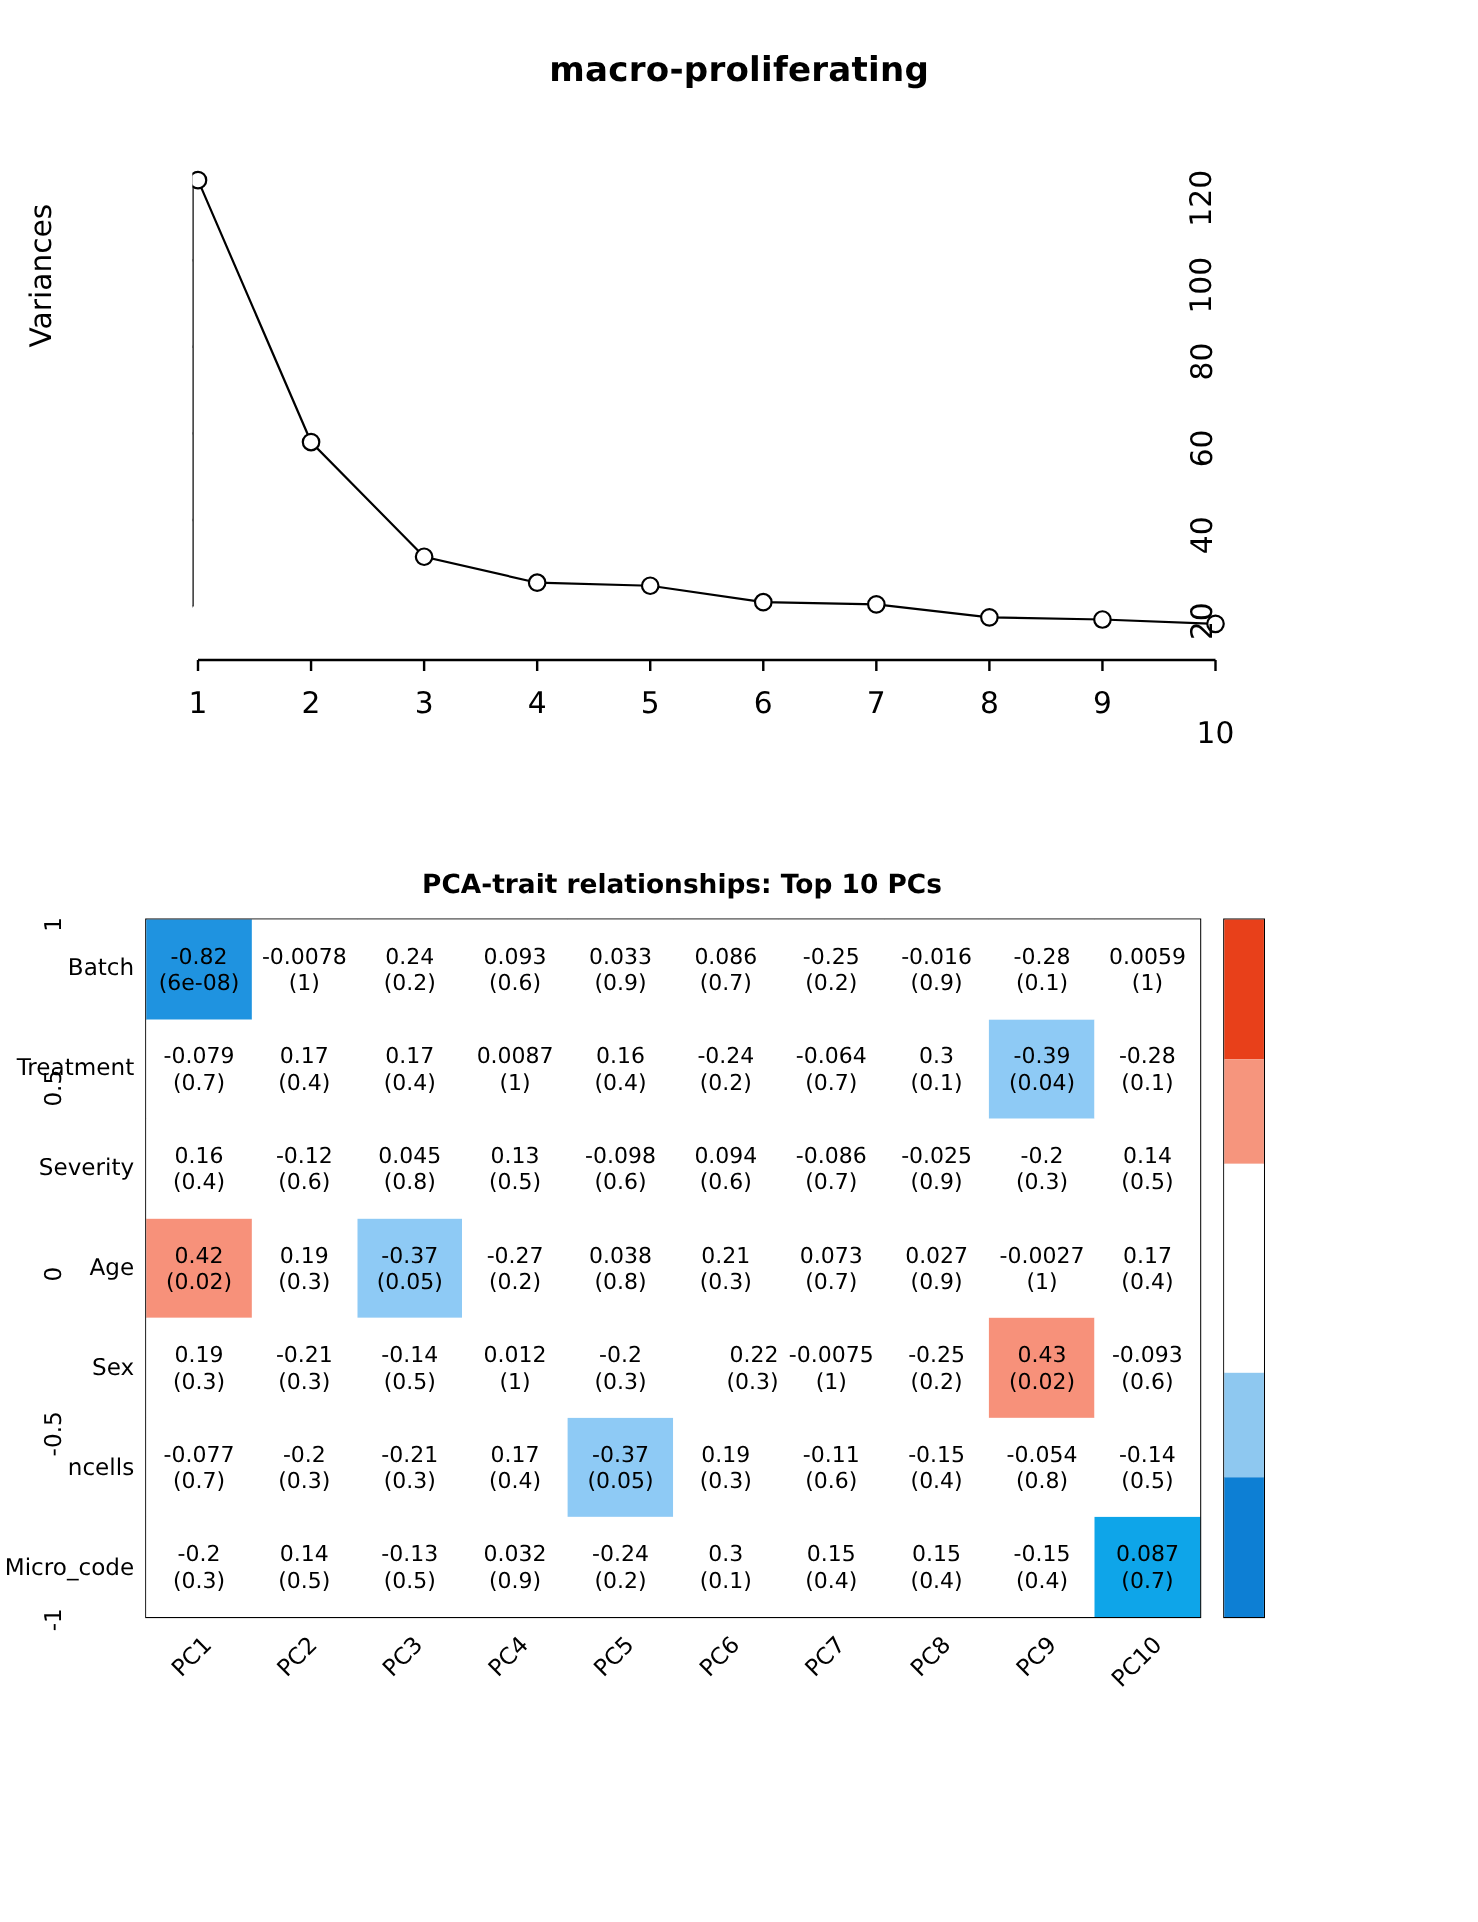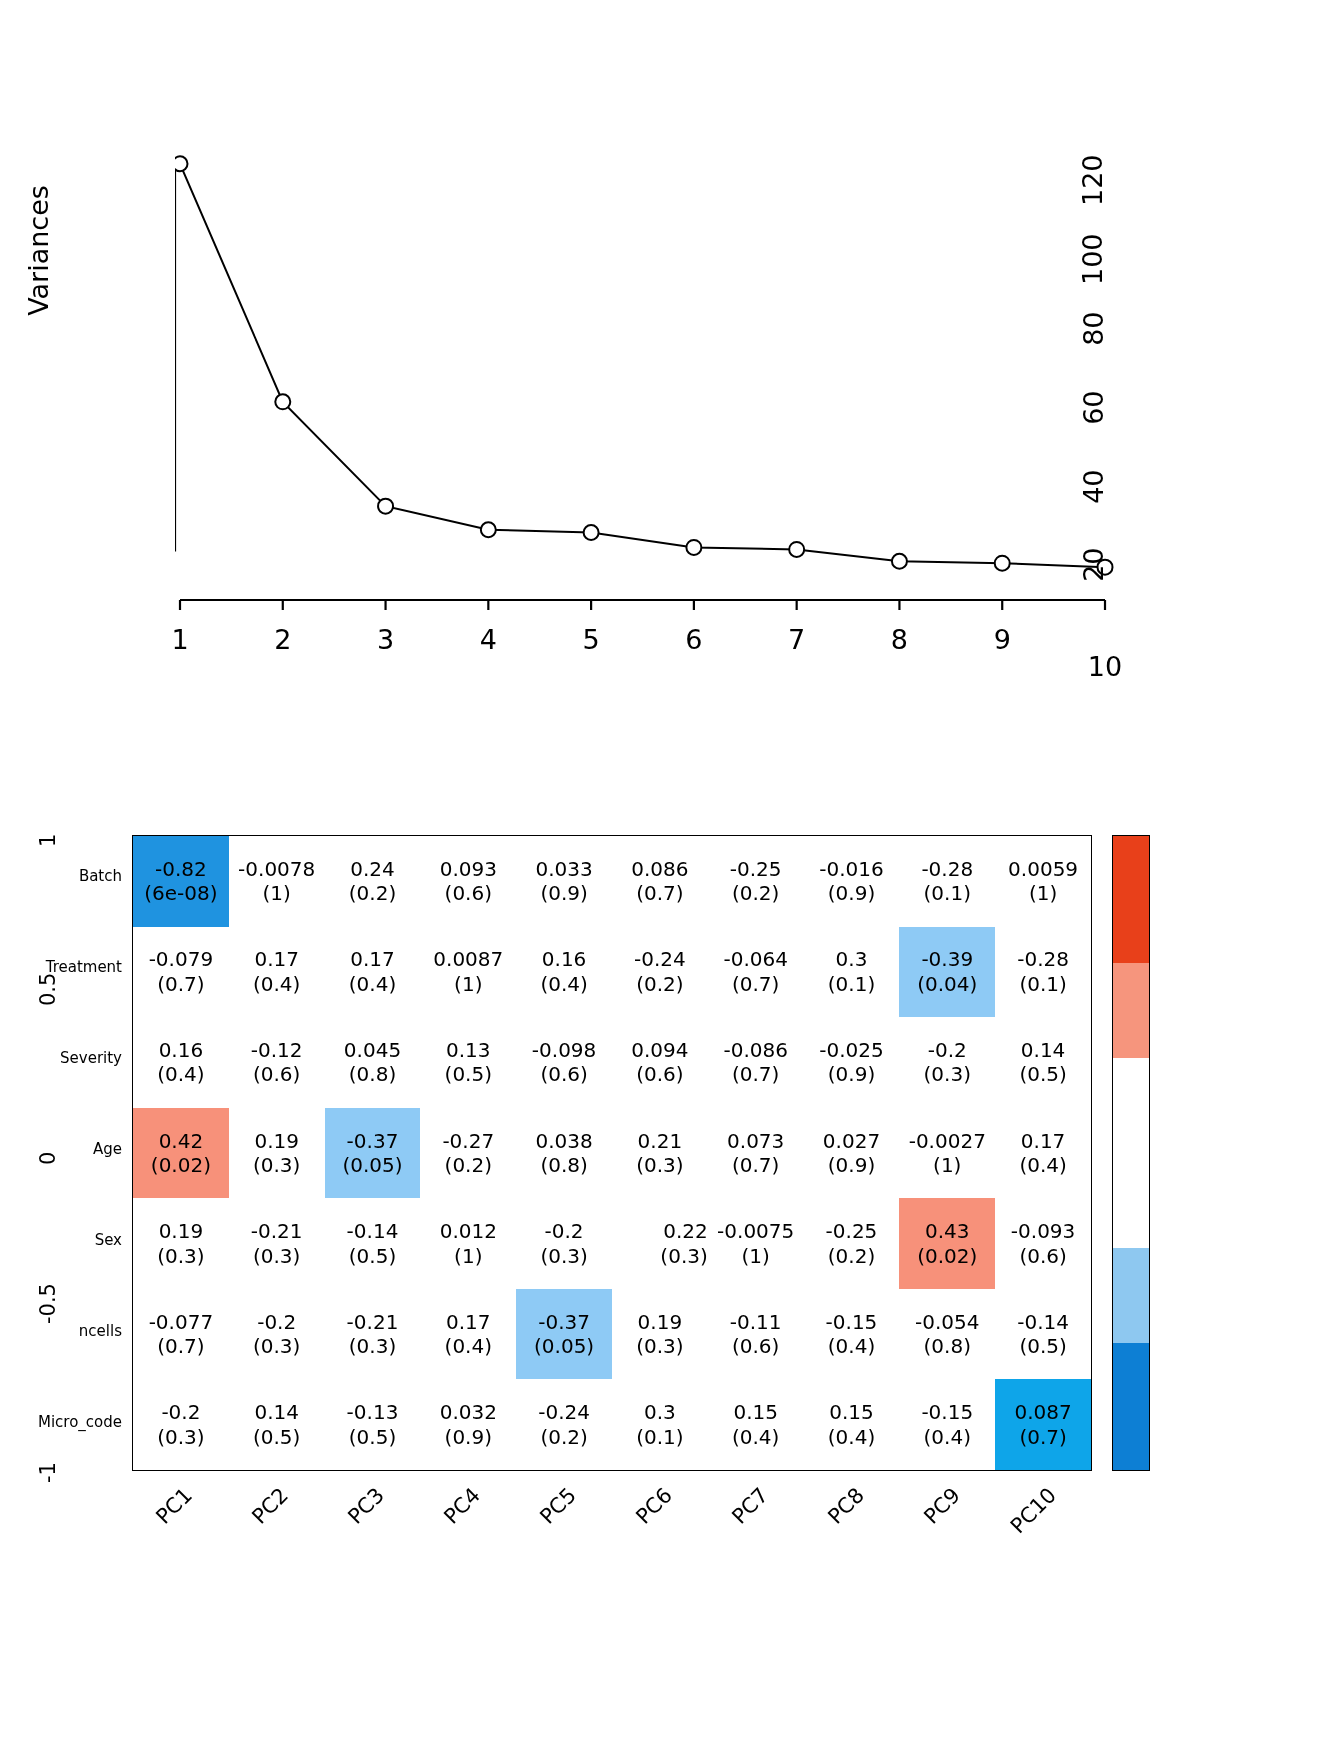--- a/index.html
+++ b/index.html
@@ -103,21 +103,21 @@
   table.heat td {
     text-align: center;
     vertical-align: middle;
     font-size: 20px;
     line-height: 1.22;
     padding: 0;
   }
   .rowlabel {
     position: absolute;
     right: 0;
-    font-size: 15px;
+    font-size: 21px;
     text-align: right;
     white-space: nowrap;
   }
   .collabel {
     position: absolute;
     font-size: 21px;
     transform: rotate(-45deg);
     transform-origin: 100% 0%;
     white-space: nowrap;
     text-align: right;
@@ -143,20 +143,21 @@
     transform: rotate(-90deg);
     transform-origin: 0% 50%;
     white-space: nowrap;
   }
 </style>
 </head>
 <body>
 
 <div id="scree-panel">
 
+  <div id="scree-title">macro-proliferating</div>
 
   <div id="scree-ylabel">Variances</div>
 
   <div id="scree-plotarea">
     <svg id="scree-svg" width="940" height="490">
 
       <g id="scree-axes" stroke="#000" stroke-width="2.2" fill="none">
           <path d="M 0 37.87037037037038 L 0 431.3888888888889"></path>
           <path d="M 0 431.3888888888889 L -12 431.3888888888889"></path>
           <path d="M 0 352.6851851851852 L -12 352.6851851851852"></path>
@@ -208,20 +209,21 @@
         <div class="scree-xtick" style="left: 581.667px; width: 80px; top: 504px;">7</div>
         <div class="scree-xtick" style="left: 684.444px; width: 80px; top: 504px;">8</div>
         <div class="scree-xtick" style="left: 787.222px; width: 80px; top: 504px;">9</div>
         <div class="scree-xtick" style="left: 890px; width: 80px; top: 531px;">10</div>
       </div>
   </div>
 </div>
 
 <div id="heat-panel">
 
+  <div id="heat-title">PCA-trait relationships: Top 10 PCs</div>
 
   <div id="heat-grid-wrap">
     <table class="heat">
       <tbody id="heat-body">
           <tr>
             <td style="background: rgb(31, 147, 224);">
               <div>-0.82</div>
               <div>(6e-08)</div>
             </td>
             <td style="background: rgb(255, 255, 255);">

